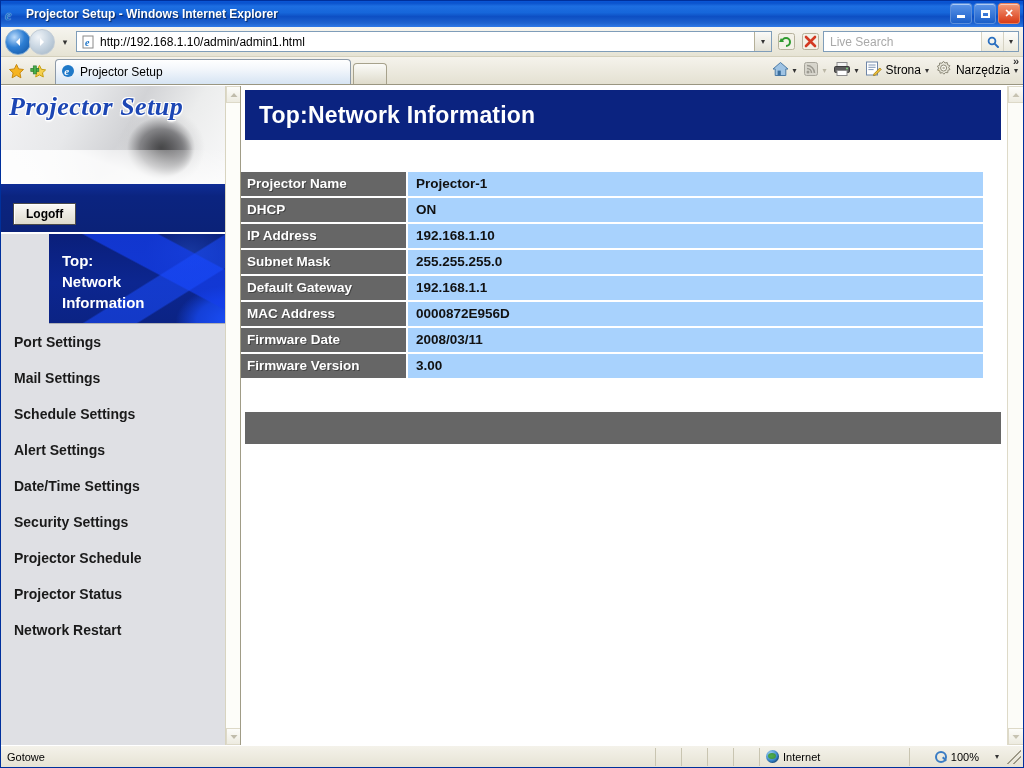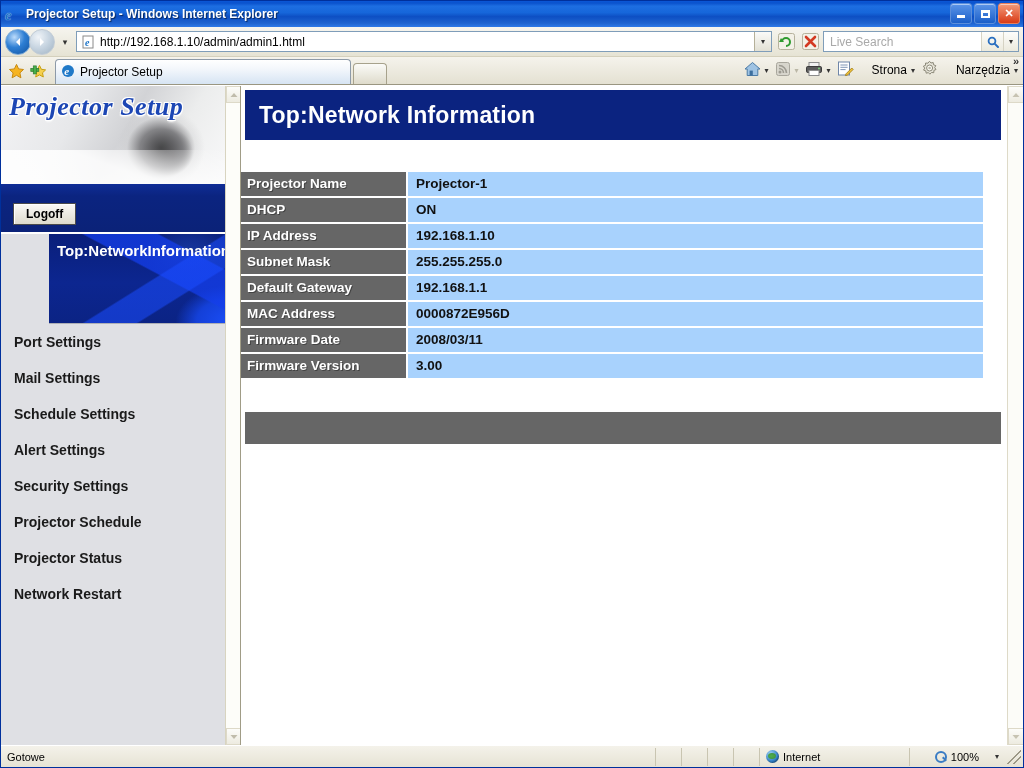--- a/index.html
+++ b/index.html
@@ -153,21 +153,21 @@
     border: 1px solid #a7a28c; border-bottom: none;
     border-radius: 4px 4px 0 0;
   }
   #tabtools {
     position: absolute; right: 2px; bottom: 1px;
     display: flex; align-items: center; height: 26px;
     font-size: 12px; color: #000;
   }
   .ttitem { display: flex; align-items: center; padding: 0 3px; height: 22px; }
   .ttcaret { font-size: 8px; color: #333; margin-left: 4px; }
-  .ttlabel { margin-left: 18px; }
+  .ttlabel { margin-left: 4px; }
 
   
   #pagearea {
     flex: 1 1 auto;
     display: flex;
     background: #fff;
     border-top: 1px solid #ffffff;
     position: relative;
     overflow: hidden;
   }
@@ -233,21 +233,21 @@
   .menuitem {
     height: 36px;
     display: flex; align-items: center;
     padding-left: 13px;
     font-size: 14px; font-weight: bold; color: #1a1a1a;
     border-bottom: 1px solid #dfe0e4;
   }
   #activeitem {
     height: 90px;
     padding: 6px 0 0 13px;
-    display: flex; justify-content: center;
+    display: flex; flex-direction: column; justify-content: center;
     color: #fff; font-size: 15px; font-weight: bold;
     line-height: 21px;
     background:
       linear-gradient(148deg, rgba(0,0,0,0) 55%, rgba(26,76,255,.55) 56%, rgba(26,76,255,.55) 72%, rgba(0,0,0,0) 73%),
       linear-gradient(28deg, rgba(0,0,0,0) 58%, rgba(20,62,235,.75) 59%, rgba(20,62,235,.75) 80%, rgba(0,0,0,0) 81%),
       radial-gradient(ellipse 70px 44px at 186px 88px, #1b4ffb 0%, #1440d8 55%, rgba(12,38,150,0) 85%),
       radial-gradient(ellipse 56px 38px at 140px 18px, #17379f 0%, rgba(16,45,140,0) 80%),
       linear-gradient(180deg,#0a1f7a 0%, #0c2690 55%, #0b2384 100%);
     border-bottom: 1px solid #aeb0b6;
     margin-left: 48px;
@@ -559,20 +559,23 @@
         <div class="menuitem">
           <span>Mail Settings</span>
         </div>
         <div class="menuitem">
           <span>Schedule Settings</span>
         </div>
         <div class="menuitem">
           <span>Alert Settings</span>
         </div>
         <div class="menuitem">
+          <span>Date/Time Settings</span>
+        </div>
+        <div class="menuitem">
           <span>Security Settings</span>
         </div>
         <div class="menuitem">
           <span>Projector Schedule</span>
         </div>
         <div class="menuitem">
           <span>Projector Status</span>
         </div>
         <div class="menuitem">
           <span>Network Restart</span>

